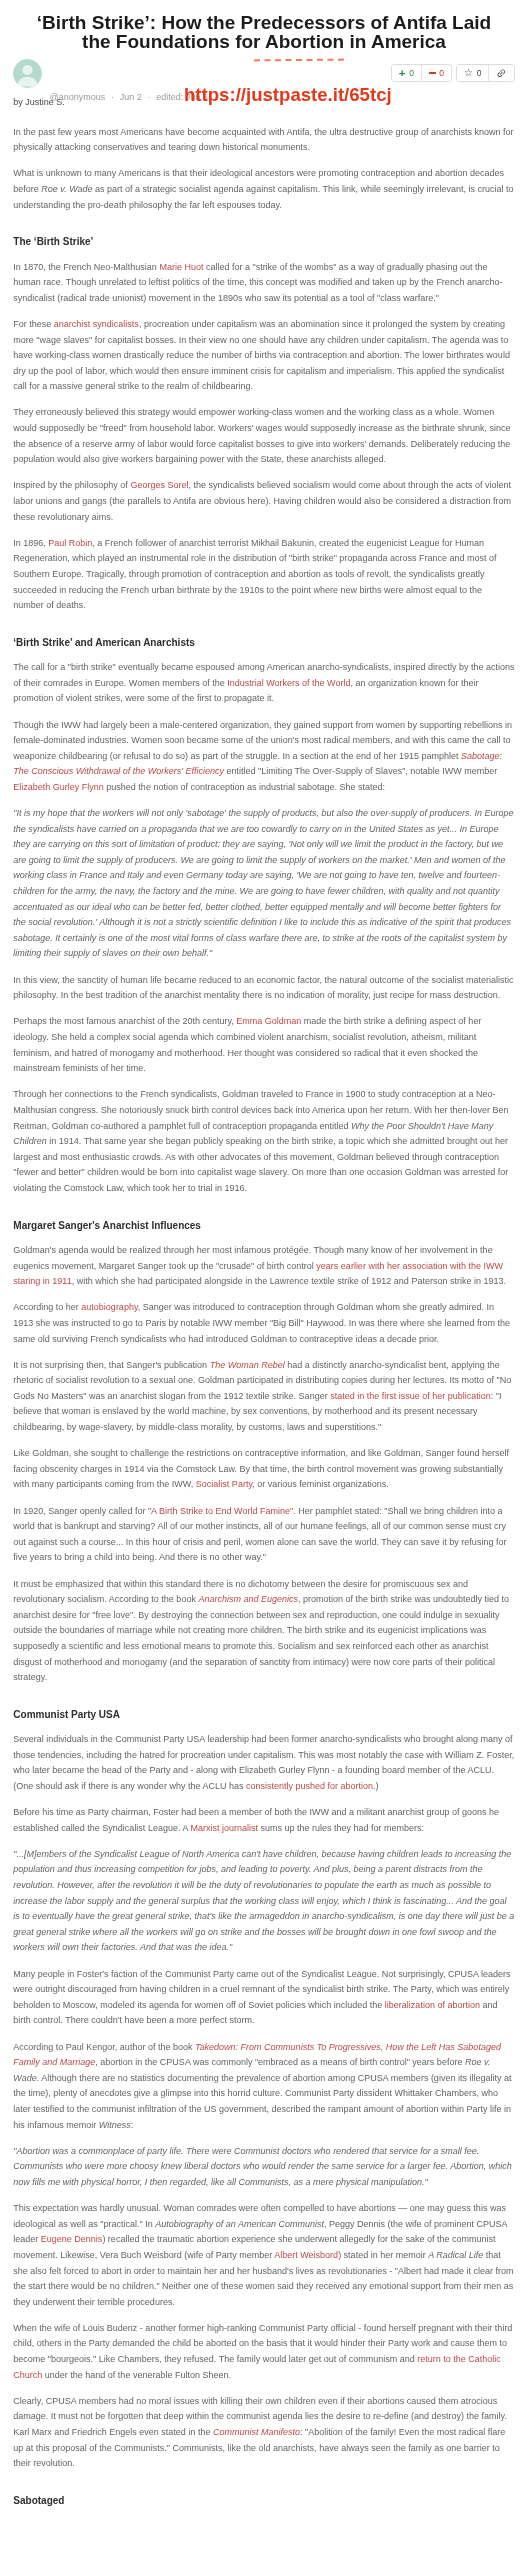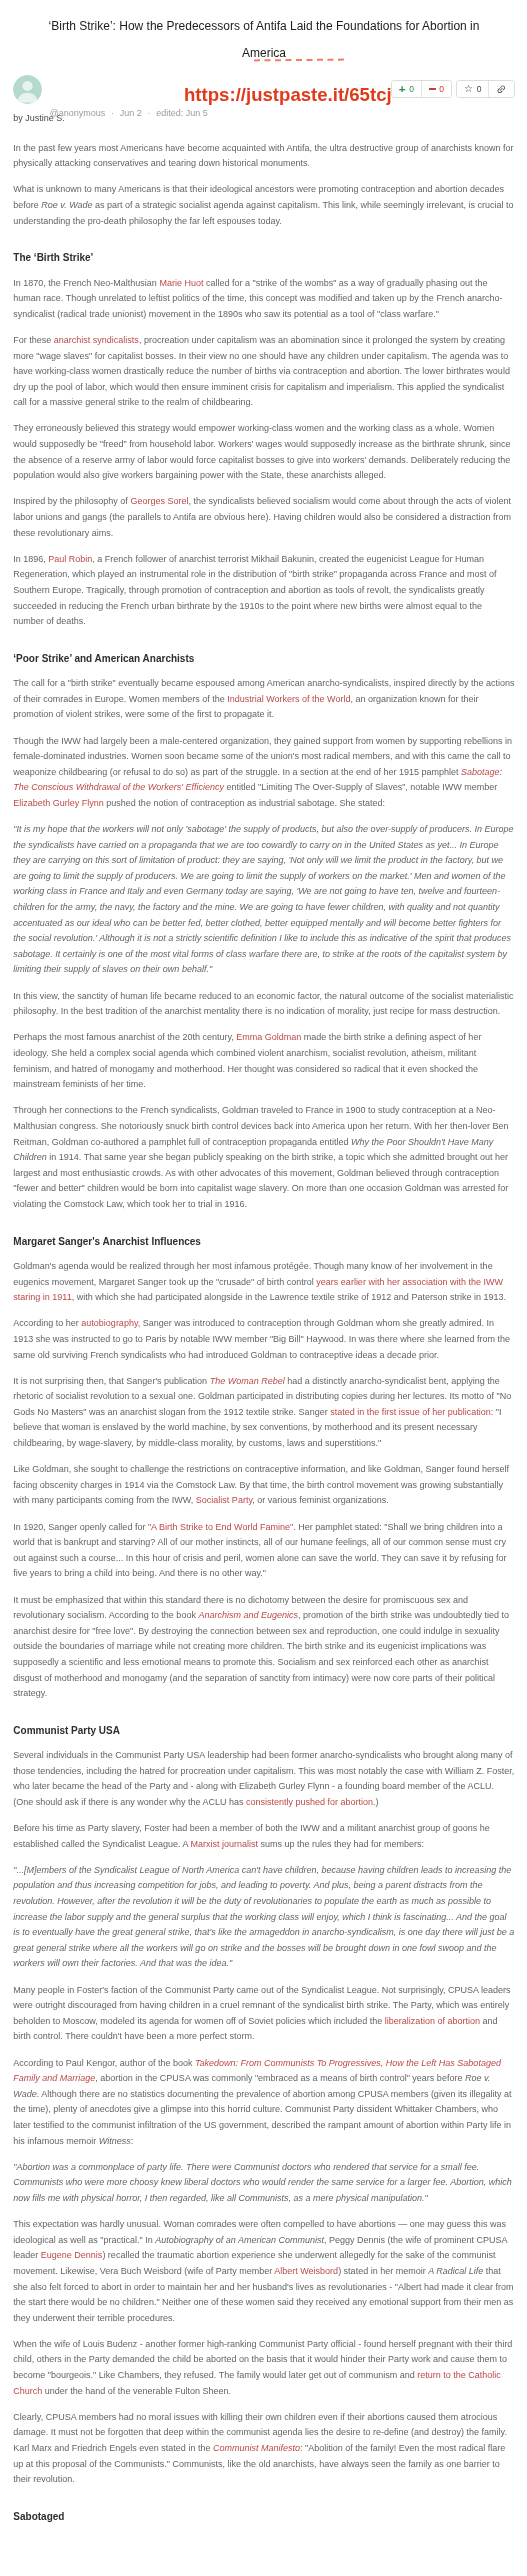--- a/index.html
+++ b/index.html
@@ -1,19 +1,19 @@
 <!DOCTYPE html>
 <html style="font-size:8.5px"><head>
 <meta charset="utf-8">
 <style>
   html,body{margin:0;padding:0;background:#ffffff;}
   body{font-family:"Liberation Sans", sans-serif;}
   .page{width:528px;position:relative;box-sizing:border-box;padding:10.6px 13.3px 21px;background:#fff;}
 
-  h1.title{font-size:12px;line-height:27px;font-weight:normal;color:#1c1c1c;text-align:center;margin:2.1px 16px 7.4px;}
+  h1.title{font-size:19px;line-height:19px;font-weight:bold;color:#1c1c1c;text-align:center;margin:2.1px 16px 7.4px;}
 
   .meta-row{display:flex;align-items:center;position:relative;height:30px;margin:0;}
   .avatar{width:29px;height:29px;border-radius:50%;overflow:hidden;flex:none;cursor:pointer;}
   .meta-text{margin-left:7.4px;color:#9b9b9b;font-size:9px;white-space:nowrap;margin-top:47px;}
   .meta-text .handle{cursor:pointer;}
   .meta-text .dot{margin:0 3.2px;}
   .actions{margin-left:auto;display:flex;gap:4.2px;align-items:center;}
   .btn-group{display:flex;border:0.5px solid #dcdcdc;border-radius:3.2px;overflow:hidden;background:#fff;}
   .btn{display:flex;align-items:center;gap:3.7px;padding:0 6.9px;height:16px;border-left:0.5px solid #e5e5e5;cursor:pointer;font-size:8.5px;background:#fff;}
   .btn:first-child{border-left:none;}
@@ -93,37 +93,37 @@
 
   <div class="article">
       <p><span class="seg-plain">In the past few years most Americans have become acquainted with Antifa, the ultra destructive group of anarchists known for physically attacking conservatives and tearing down historical monuments.</span></p>
       <p><span class="seg-plain">What is unknown to many Americans is that their ideological ancestors were promoting contraception and abortion decades before </span><span class="seg-italic">Roe v. Wade</span><span class="seg-plain"> as part of a strategic socialist agenda against capitalism. This link, while seemingly irrelevant, is crucial to understanding the pro-death philosophy the far left espouses today.</span></p>
       <h2>The ‘Birth Strike’</h2>
       <p><span class="seg-plain">In 1870, the French Neo-Malthusian </span><span class="seg-link">Marie Huot</span><span class="seg-plain"> called for a "strike of the wombs" as a way of gradually phasing out the human race. Though unrelated to leftist politics of the time, this concept was modified and taken up by the French anarcho-syndicalist (radical trade unionist) movement in the 1890s who saw its potential as a tool of "class warfare."</span></p>
       <p><span class="seg-plain">For these </span><span class="seg-link">anarchist syndicalists</span><span class="seg-plain">, procreation under capitalism was an abomination since it prolonged the system by creating more "wage slaves"  for capitalist bosses. In their view no one should have any children under capitalism. The agenda was to have working-class women drastically reduce the number of births via contraception and abortion. The lower birthrates would dry up the pool of labor, which would then ensure imminent crisis for capitalism and imperialism. This applied the syndicalist call for a massive general strike to the realm of childbearing.</span></p>
       <p><span class="seg-plain">They erroneously believed this strategy would empower working-class women and the working class as a whole. Women would supposedly be "freed" from household labor. Workers' wages would supposedly increase as the birthrate shrunk, since the absence of a reserve army of labor would force capitalist bosses to give into workers' demands. Deliberately reducing the population would also give workers bargaining power with the State, these anarchists alleged.</span></p>
       <p><span class="seg-plain">Inspired by the philosophy of </span><span class="seg-link">Georges Sorel</span><span class="seg-plain">, the syndicalists believed socialism would come about through the acts of violent labor unions and gangs (the parallels to Antifa are obvious here). Having children would also be considered a distraction from these revolutionary aims.</span></p>
       <p><span class="seg-plain">In 1896, </span><span class="seg-link">Paul Robin</span><span class="seg-plain">, a French follower of anarchist terrorist Mikhail Bakunin, created the eugenicist League for Human Regeneration, which played an instrumental role in the distribution of "birth strike" propaganda across France and most of Southern Europe. Tragically, through promotion of contraception and abortion as tools of revolt, the syndicalists greatly succeeded in reducing the French urban birthrate by the 1910s to the point where new births were almost equal to the number of deaths.</span></p>
-      <h2>‘Poor Strike’ and American Anarchists</h2>
+      <h2>‘Birth Strike’ and American Anarchists</h2>
       <p><span class="seg-plain">The call for a "birth strike" eventually became espoused among American anarcho-syndicalists, inspired directly by the actions of their comrades in Europe. Women members of the </span><span class="seg-link">Industrial Workers of the World</span><span class="seg-plain">, an organization known for their promotion of violent strikes, were some of the first to propagate it.</span></p>
       <p><span class="seg-plain">Though the IWW had largely been a male-centered organization, they gained support from women by supporting rebellions in female-dominated industries. Women soon became some of the union's most radical members, and with this came the call to weaponize childbearing (or refusal to do so) as part of the struggle. In a section at the end of her 1915 pamphlet </span><span class="seg-link_italic">Sabotage: The Conscious Withdrawal of the Workers' Efficiency</span><span class="seg-plain"> entitled "Limiting The Over-Supply of Slaves", notable IWW member </span><span class="seg-link">Elizabeth Gurley Flynn</span><span class="seg-plain"> pushed the notion of contraception as industrial sabotage. She stated:</span></p>
       <p class="quote">"It is my hope that the workers will not only 'sabotage' the supply of products, but also the over-supply of producers. In Europe the syndicalists have carried on a propaganda that we are too cowardly to carry on in the United States as yet... In Europe they are carrying on this sort of limitation of product: they are saying, 'Not only will we limit the product in the factory, but we are going to limit the supply of producers. We are going to limit the supply of workers on the market.' Men and women of the working class in France and Italy and even Germany today are saying, 'We are not going to have ten, twelve and fourteen-children for the army, the navy, the factory and the mine. We are going to have fewer children, with quality and not quantity accentuated as our ideal who can be better fed, better clothed, better equipped mentally and will become better fighters for the social revolution.' Although it is not a strictly scientific definition I like to include this as indicative of the spirit that produces sabotage. It certainly is one of the most vital forms of class warfare there are, to strike at the roots of the capitalist system by limiting their supply of slaves on their own behalf."</p>
       <p><span class="seg-plain">In this view, the sanctity of human life became reduced to an economic factor, the natural outcome of the socialist materialistic philosophy. In the best tradition of the anarchist mentality there is no indication of morality, just recipe for mass destruction.</span></p>
       <p><span class="seg-plain">Perhaps the most famous anarchist of the 20th century, </span><span class="seg-link">Emma Goldman</span><span class="seg-plain"> made the birth strike a defining aspect of her ideology. She held a complex social agenda which combined violent anarchism, socialist revolution, atheism, militant feminism, and hatred of monogamy and motherhood. Her thought was considered so radical that it even shocked the mainstream feminists of her time.</span></p>
       <p><span class="seg-plain">Through her connections to the French syndicalists, Goldman traveled to France in 1900 to study contraception at a Neo-Malthusian congress. She notoriously snuck birth control devices back into America upon her return. With her then-lover Ben Reitman, Goldman co-authored a pamphlet full of contraception propaganda entitled </span><span class="seg-italic">Why the Poor Shouldn't Have Many Children</span><span class="seg-plain"> in 1914. That same year she began publicly speaking on the birth strike, a topic which she admitted brought out her largest and most enthusiastic crowds. As with other advocates of this movement, Goldman believed through contraception "fewer and better" children would be born into capitalist wage slavery. On more than one occasion Goldman was arrested for violating the Comstock Law, which took her to trial in 1916.</span></p>
       <h2>Margaret Sanger's Anarchist Influences</h2>
       <p><span class="seg-plain">Goldman's agenda would be realized through her most infamous protégée. Though many know of her involvement in the eugenics movement, Margaret Sanger took up the "crusade" of birth control </span><span class="seg-link">years earlier with her association with the IWW staring in 1911</span><span class="seg-plain">, with which she had participated alongside in the Lawrence textile strike of 1912 and Paterson strike in 1913.</span></p>
       <p><span class="seg-plain">According to her </span><span class="seg-link">autobiography</span><span class="seg-plain">, Sanger was introduced to contraception through Goldman whom she greatly admired. In 1913 she was instructed to go to Paris by notable IWW member "Big Bill" Haywood. In was there where she learned from the same old surviving French syndicalists who had introduced Goldman to contraceptive ideas a decade prior.</span></p>
       <p><span class="seg-plain">It is not surprising then, that Sanger's publication </span><span class="seg-link_italic">The Woman Rebel</span><span class="seg-plain"> had a distinctly anarcho-syndicalist bent, applying the rhetoric of socialist revolution to a sexual one. Goldman participated in distributing copies during her lectures. Its motto of "No Gods No Masters" was  an anarchist slogan from the 1912 textile strike. Sanger </span><span class="seg-link">stated in the first issue of her publication</span><span class="seg-plain">: "I believe that woman is enslaved by the world machine, by sex conventions, by motherhood and its present necessary childbearing, by wage-slavery, by middle-class morality, by customs, laws and superstitions."</span></p>
       <p><span class="seg-plain">Like Goldman, she sought to challenge the restrictions on contraceptive information, and like Goldman, Sanger found herself facing obscenity charges in 1914 via the Comstock Law. By that time, the birth control movement was growing substantially with many participants coming from the IWW, </span><span class="seg-link">Socialist Party</span><span class="seg-plain">, or various feminist organizations.</span></p>
       <p><span class="seg-plain">In 1920, Sanger openly called for </span><span class="seg-link">"A Birth Strike to End World Famine"</span><span class="seg-plain">. Her pamphlet stated: "Shall we bring children into a world that is bankrupt and starving? All of our mother instincts, all of our humane feelings, all of our common sense must cry out against such a course...  In this hour of crisis and peril, women alone can save the world. They can save it by refusing for five years to bring a child into being. And there is no other way."</span></p>
       <p><span class="seg-plain">It must be emphasized that within this standard there is no dichotomy between the desire for promiscuous sex and revolutionary socialism. According to the book </span><span class="seg-link_italic">Anarchism and Eugenics</span><span class="seg-plain">, promotion of the birth strike was undoubtedly tied to anarchist desire for "free love". By destroying the connection between sex and reproduction, one could indulge in sexuality outside the boundaries of marriage while not creating more children. The birth strike and its eugenicist implications was supposedly a scientific and less emotional means to promote this. Socialism and sex reinforced each other as anarchist disgust of motherhood and monogamy (and the separation of sanctity from intimacy) were now core parts of their political strategy.</span></p>
       <h2>Communist Party USA</h2>
       <p><span class="seg-plain">Several individuals in the Communist Party USA leadership had been former anarcho-syndicalists who brought along many of those tendencies, including the hatred for procreation under capitalism. This was most notably the case with William Z. Foster, who later became the head of the Party and - along with Elizabeth Gurley Flynn - a founding board member of the ACLU. (One should ask if there is any wonder why the ACLU has </span><span class="seg-link">consistently pushed for abortion</span><span class="seg-plain">.)</span></p>
-      <p><span class="seg-plain">Before his time as Party slavery, Foster had been a member of both the IWW and a militant anarchist group of goons he established called the Syndicalist League. A </span><span class="seg-link">Marxist journalist</span><span class="seg-plain"> sums up the rules they had for members:</span></p>
+      <p><span class="seg-plain">Before his time as Party chairman, Foster had been a member of both the IWW and a militant anarchist group of goons he established called the Syndicalist League. A </span><span class="seg-link">Marxist journalist</span><span class="seg-plain"> sums up the rules they had for members:</span></p>
       <p class="quote">"...[M]embers of the Syndicalist League of North America can't have children, because having children leads to increasing the population and thus increasing competition for jobs, and leading to poverty. And plus, being a parent distracts from the revolution. However, after the revolution it will be the duty of revolutionaries to populate the earth as much as possible to increase the labor supply and the general surplus that the working class will enjoy, which I think is fascinating...  And the goal is to eventually have the great general strike, that's like the armageddon in anarcho-syndicalism, is one day there will just be a great general strike where all the workers will go on strike and the bosses will be brought down in one fowl swoop and the workers will own their factories. And that was the idea."</p>
       <p><span class="seg-plain">Many people in Foster's faction of the Communist Party came out of the Syndicalist League. Not surprisingly, CPUSA leaders were outright discouraged from having children in a cruel remnant of the syndicalist birth strike. The Party, which was entirely beholden to Moscow, modeled its agenda for women off of Soviet policies which included the </span><span class="seg-link">liberalization of abortion</span><span class="seg-plain"> and birth control. There couldn't have been a more perfect storm.</span></p>
       <p><span class="seg-plain">According to Paul Kengor, author of the book </span><span class="seg-link_italic">Takedown: From Communists To Progressives, How the Left Has Sabotaged Family and Marriage</span><span class="seg-plain">, abortion in the CPUSA was commonly "embraced as a means of birth control" years before </span><span class="seg-italic">Roe v. Wade</span><span class="seg-plain">. Although there are no statistics documenting the prevalence of abortion among CPUSA members (given its illegality at the time), plenty of anecdotes give a glimpse into this horrid culture. Communist Party dissident Whittaker Chambers, who later testified to the communist infiltration of the US government, described the rampant amount of abortion within Party life in his infamous memoir </span><span class="seg-italic">Witness</span><span class="seg-plain">:</span></p>
       <p class="quote">"Abortion was a commonplace of party life. There were Communist doctors who rendered that service for a small fee. Communists who were more choosy knew liberal doctors who would render the same service for a larger fee. Abortion, which now fills me with physical horror, I then regarded, like all Communists, as a mere physical manipulation."</p>
       <p><span class="seg-plain">This expectation was hardly unusual. Woman comrades were often compelled to have abortions — one may guess this was ideological as well as "practical." In </span><span class="seg-italic">Autobiography of an American Communist</span><span class="seg-plain">, Peggy Dennis (the wife of prominent CPUSA leader </span><span class="seg-link">Eugene Dennis</span><span class="seg-plain">) recalled the traumatic abortion experience she underwent allegedly for the sake of the communist movement. Likewise, Vera Buch Weisbord (wife of Party member </span><span class="seg-link">Albert Weisbord</span><span class="seg-plain">) stated in her memoir </span><span class="seg-italic">A Radical Life</span><span class="seg-plain"> that she also felt forced to abort in order to maintain her and her husband's lives as revolutionaries - "Albert had made it clear from the start there would be no children." Neither one of these women said they received any emotional support from their men as they underwent their terrible procedures.</span></p>
       <p><span class="seg-plain">When the wife of Louis Budenz - another former high-ranking Communist Party official - found herself pregnant with their third child, others in the Party demanded the child be aborted on the basis that it would hinder their Party work and cause them to become "bourgeois." Like Chambers, they refused. The family would later get out of communism and </span><span class="seg-link">return to the Catholic Church</span><span class="seg-plain"> under the hand of the venerable Fulton Sheen.</span></p>
       <p><span class="seg-plain">Clearly, CPUSA members had no moral issues with killing their own children even if their abortions caused them atrocious damage. It must not be forgotten that deep within the communist agenda lies the desire to re-define (and destroy) the family. Karl Marx and Friedrich Engels even stated in the </span><span class="seg-link_italic">Communist Manifesto</span><span class="seg-plain">: "Abolition of the family! Even the most radical flare up at this proposal of the Communists." Communists, like the old anarchists, have always seen the family as one barrier to their revolution.</span></p>
       <h2>Sabotaged</h2>
       <p></p>
     </div>

